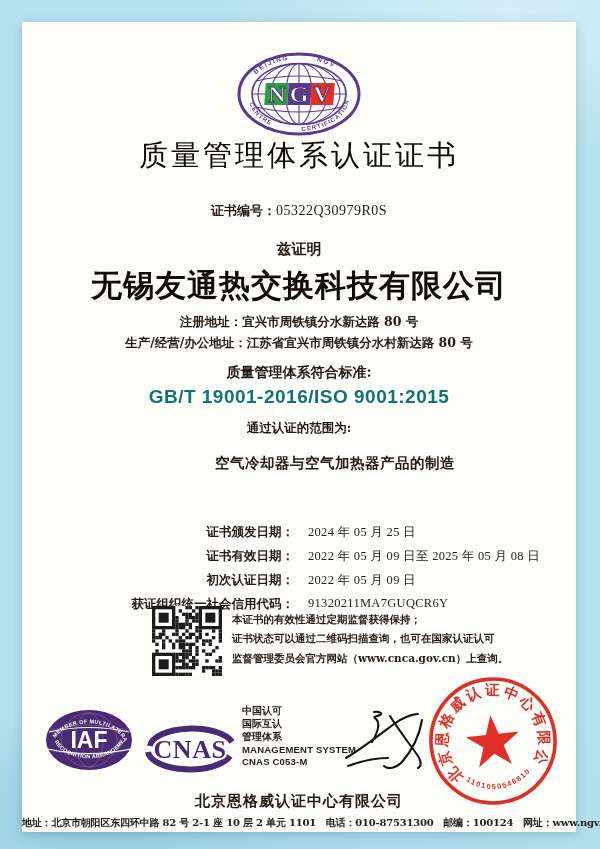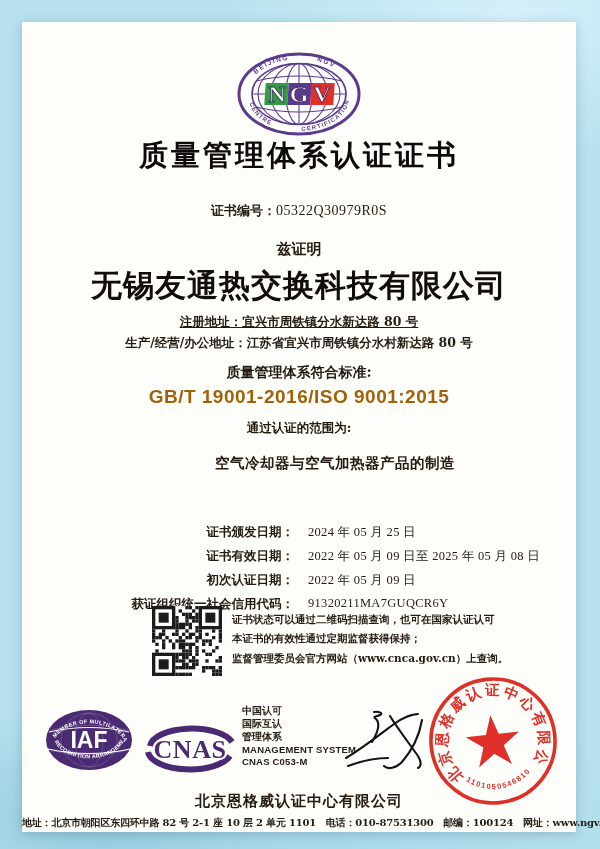--- a/index.html
+++ b/index.html
@@ -19,32 +19,32 @@
     background:#fdfdfa;
     box-shadow:0 2px 10px rgba(30,70,90,.25);
     color:#241c12;
   }
   .abs { position:absolute; }
   .cx { left:0; width:100%; text-align:center; }
 
   .logo-wrap { left:215px; top:30px; width:124px; height:84px; }
 
   .title {
-    top:114px; font-size:29px; font-weight:700; letter-spacing:3px;
+    top:114px; font-size:29px; font-weight:400; letter-spacing:3px;
     color:#0d0a08;
   }
   .certno { top:180px; font-size:13px; font-weight:600; }
   .certno .num { font-family:"Liberation Serif","DejaVu Serif",serif; font-weight:400; font-size:14px; letter-spacing:.5px;margin-top:36px; }
   .certify { top:218px; font-size:15px; font-weight:700; }
   .company { top:243px; font-size:31px; font-weight:700; letter-spacing:1px; color:#120d08;}
-  .addr1 { top:292px; font-size:12.5px; font-weight:600;text-decoration:underline; }
+  .addr1 { top:292px; font-size:12.5px; font-weight:600; }
   .addr2 { top:313px; font-size:12.5px; font-weight:600; }
   .stdhead { top:342px; font-size:14px; font-weight:700; }
   .stdcode { top:364px; font-size:19px; font-weight:700; letter-spacing:.5px;
-             font-family:"Liberation Sans","DejaVu Sans",sans-serif; color:#a16207; }
+             font-family:"Liberation Sans","DejaVu Sans",sans-serif; color:#0f766e; }
   .scopehead { top:398px; font-size:12.5px; font-weight:700; }
   .scopetext { top:432px; font-size:14.5px; font-weight:700; letter-spacing:.5px;margin-left:36px; }
 
   .dates { top:502px; left:0; width:100%; font-size:12.5px; }
   .dates .row { display:flex; margin-bottom:7px; }
   .dates .lbl { width:272px; text-align:right; font-weight:700; flex:0 0 272px;padding-left:8px; }
   .dates .val { margin-left:14px; font-family:"Liberation Serif","DejaVu Serif",serif; letter-spacing:.3px; }
 
   .qr { left:130px; top:584px; width:70px; height:70px; }
   .notice { left:210px; top:588px; width:330px; font-size:10.5px; font-weight:600; line-height:1.85; }
@@ -286,22 +286,22 @@
         <rect x="46.666666666666664" y="0" width="23.33" height="23.33"></rect>
         <rect fill="#fff" x="50.00" y="3.33" width="16.67" height="16.67"></rect>
         <rect x="53.33" y="6.67" width="10.00" height="10.00"></rect>
         <rect x="0" y="46.666666666666664" width="23.33" height="23.33"></rect>
         <rect fill="#fff" x="3.33" y="50.00" width="16.67" height="16.67"></rect>
         <rect x="6.67" y="53.33" width="10.00" height="10.00"></rect>
       </g>
     </svg>
 
   <div class="abs notice">
+    <div>本证书的有效性通过定期监督获得保持；</div>
     <div>证书状态可以通过二维码扫描查询，也可在国家认证认可</div>
-    <div>本证书的有效性通过定期监督获得保持；</div>
     <div>监督管理委员会官方网站（www.cnca.gov.cn）上查询。</div>
   </div>
 
   <svg class="abs iaf" viewBox="0 0 90 64">
     <ellipse cx="45" cy="32" rx="43" ry="30" fill="#4a2a72"></ellipse>
     <g stroke="#ffffff" fill="none" stroke-width="0.5" opacity="0.35">
       <ellipse cx="45" cy="32" rx="14" ry="27"></ellipse>
       <ellipse cx="45" cy="32" rx="28" ry="27"></ellipse>
       <path d="M 6,22 Q 45,12 84,22"></path>
       <path d="M 4,42 Q 45,52 86,42"></path>

